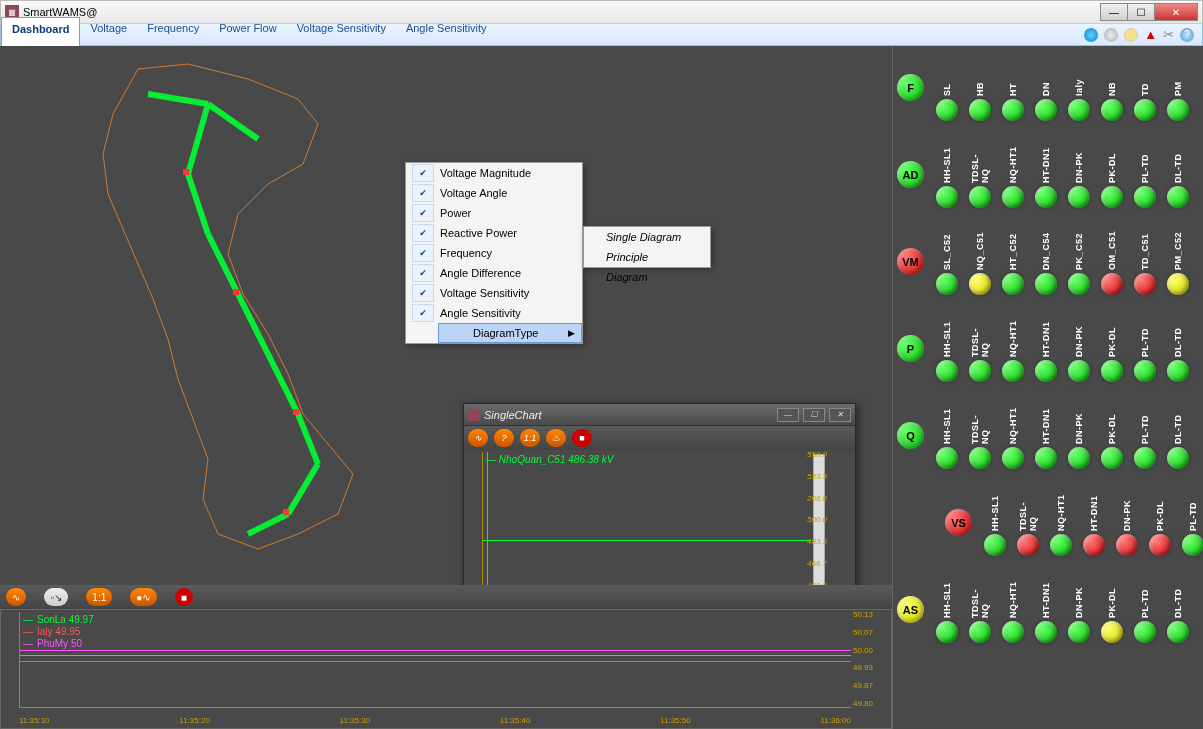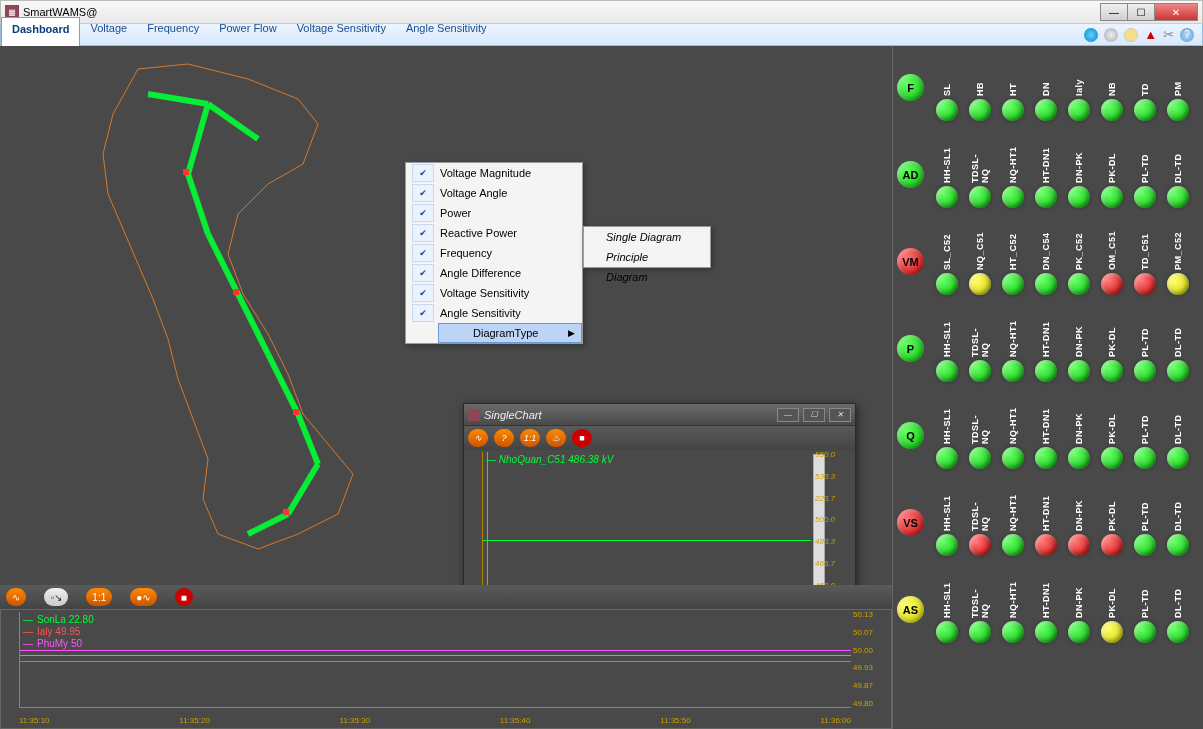--- a/index.html
+++ b/index.html
@@ -42,21 +42,21 @@
 .sc-win { position:absolute; top:357px; left:463px; width:393px; height:210px; background:#494949; border:1px solid #2a2a2a; box-shadow:2px 2px 8px rgba(0,0,0,.5);font-style:italic; }
 .sc-title { height:22px; background:linear-gradient(#6a6a6a,#4a4a4a); border-bottom:1px solid #333; display:flex; align-items:center; padding:0 4px; font-size:11px; color:#eee; }
 .sc-title .app-icon { width:12px; height:12px; background:#8b4755; margin-right:4px; }
 .sc-title-btns { margin-left:auto; display:flex; gap:4px; }
 .sc-tbtn { width:22px; height:14px; background:#555; border:1px solid #888; color:#ddd; font-size:8px; display:flex; align-items:center; justify-content:center; }
 .sc-toolbar { height:24px; background:linear-gradient(#5a5a5a,#444); display:flex; align-items:center; padding:0 4px; gap:6px; }
 .sc-tool { width:20px; height:18px; border-radius:9px; display:flex; align-items:center; justify-content:center; font-size:9px; color:#fff; }
 .sc-chart { position:relative; height:162px; background:#494949; }
 .sc-legend { position:absolute; top:4px; left:22px; font-size:10px; color:#00ff33; font-family:monospace; }
 .sc-plot { position:absolute; top:2px; left:18px; right:44px; bottom:22px; border-left:1px solid #aa8800; border-bottom:1px solid #aa8800; }
-.sc-yaxis { position:absolute; right:0; top:0; bottom:22px; width:40px; font-size:8px; color:#cca000; display:flex; flex-direction:column; justify-content:space-between; text-align:left; font-family:monospace; }
+.sc-yaxis { position:absolute; right:8px; top:0; bottom:22px; width:40px; font-size:8px; color:#cca000; display:flex; flex-direction:column; justify-content:space-between; text-align:left; font-family:monospace; }
 .sc-xaxis { position:absolute; left:18px; right:44px; bottom:4px; color:#cca000; font-size:8px; display:flex; justify-content:space-between; font-family:monospace; }
 .sc-scroll { position:absolute; right:30px; top:4px; bottom:24px; width:12px; background:#ddd; border:1px solid #aaa; }
 .sc-line { position:absolute; left:0; right:0; top:64%; height:1px; background:#00ff33; }
 .sc-vline { position:absolute; left:4px; top:0; bottom:0; width:1px; background:#cc9900; }
 
 
 .bot-toolbar { position:absolute; left:0; right:0; bottom:120px; height:24px; background:linear-gradient(#5a5a5a,#444); display:flex; align-items:center; padding:0 6px; gap:18px; }
 .bt-tool { height:18px; padding:0 6px; border-radius:9px; display:flex; align-items:center; justify-content:center; font-size:10px; color:#fff; }
 
 
@@ -203,21 +203,21 @@
       <div class="sc-chart">
         <div class="sc-plot">
           <div class="sc-vline"></div>
           <div class="sc-line"></div>
         </div>
         <div class="sc-legend"><span style="color:#00ff33">— </span><span>NhoQuan_C51 486.38 kV</span></div>
         <div class="sc-scroll"></div>
         <div class="sc-yaxis" id="sc-yaxis">
             <span>550.0</span>
             <span>533.3</span>
-            <span>223.7</span>
+            <span>206.8</span>
             <span>500.0</span>
             <span>483.3</span>
             <span>466.7</span>
             <span>450.0</span>
           </div>
         <div class="sc-xaxis" id="sc-xaxis">
             <span>11:35:10</span>
             <span>11:35:20</span>
             <span>11:35:30</span>
             <span>11:35:40</span>
@@ -237,21 +237,21 @@
 
     <div class="bot-chart">
       <div class="bot-plot">
         <div class="trace" style="top:45%;background:#00ff33"></div>
         <div class="trace" style="top:52%;background:#ff5555"></div>
         <div class="trace" style="top:40%;background:#ff55ff"></div>
       </div>
       <div class="bot-legend" id="bot-legend">
           <div class="bot-leg-row">
             <span style="color: rgb(0, 255, 51);">—</span>
-            <span style="color: rgb(0, 255, 51);"> SonLa 22.80</span>
+            <span style="color: rgb(0, 255, 51);"> SonLa 49.97</span>
           </div>
           <div class="bot-leg-row">
             <span style="color: rgb(255, 85, 85);">—</span>
             <span style="color: rgb(255, 85, 85);"> Ialy 49.95</span>
           </div>
           <div class="bot-leg-row">
             <span style="color: rgb(255, 85, 255);">—</span>
             <span style="color: rgb(255, 85, 255);"> PhuMy 50</span>
           </div>
         </div>
@@ -456,21 +456,21 @@
               <div class="ind-label">PL-TD</div>
               <div class="ind-dot g"></div>
             </div>
             <div class="ind-cell">
               <div class="ind-label">DL-TD</div>
               <div class="ind-dot g"></div>
             </div>
           </div>
         </div>
         <div class="ind-row">
-          <div class="ind-badge" style="background: radial-gradient(circle at 35% 35%, rgb(255, 119, 119), rgb(204, 0, 0));">VS</div>
+          <div class="ind-badge" style="background: radial-gradient(circle at 35% 35%, rgb(255, 119, 119), rgb(204, 0, 0)); margin-left: 48px;">VS</div>
           <div class="ind-cells">
             <div class="ind-cell">
               <div class="ind-label">HH-SL1</div>
               <div class="ind-dot g"></div>
             </div>
             <div class="ind-cell">
               <div class="ind-label">TDSL-NQ</div>
               <div class="ind-dot r"></div>
             </div>
             <div class="ind-cell">

